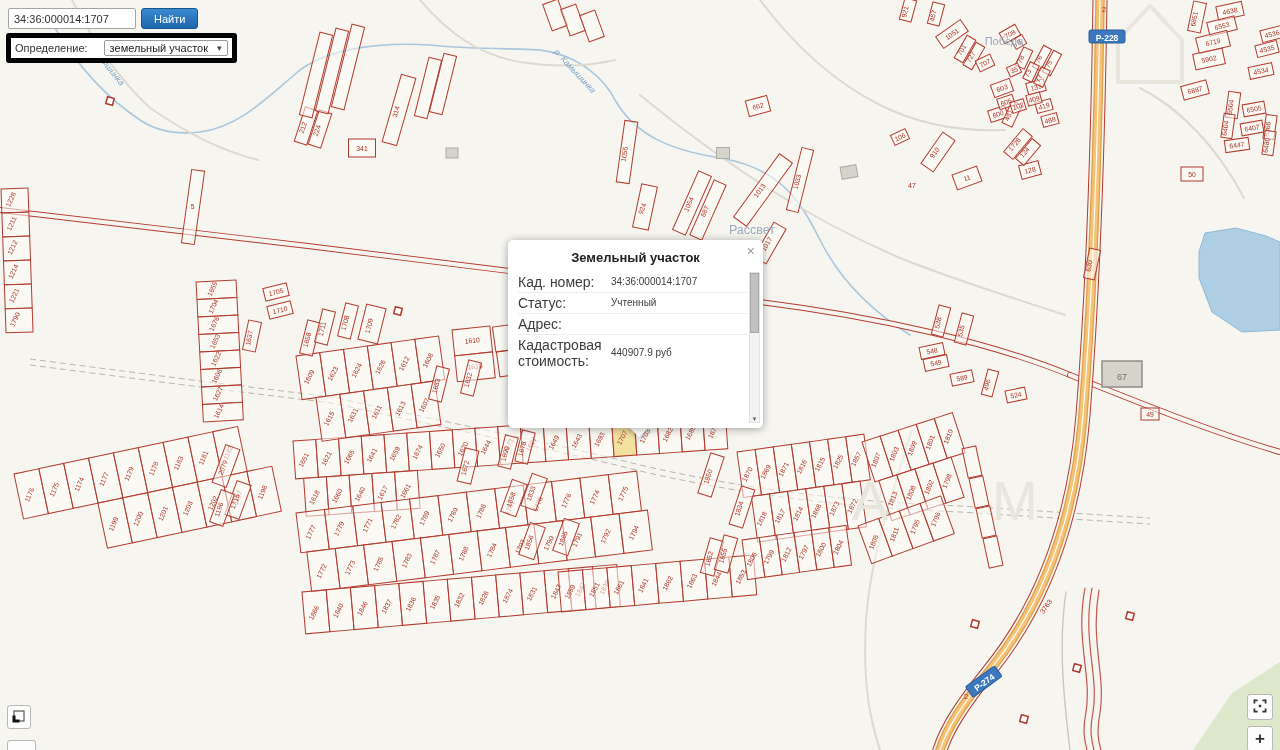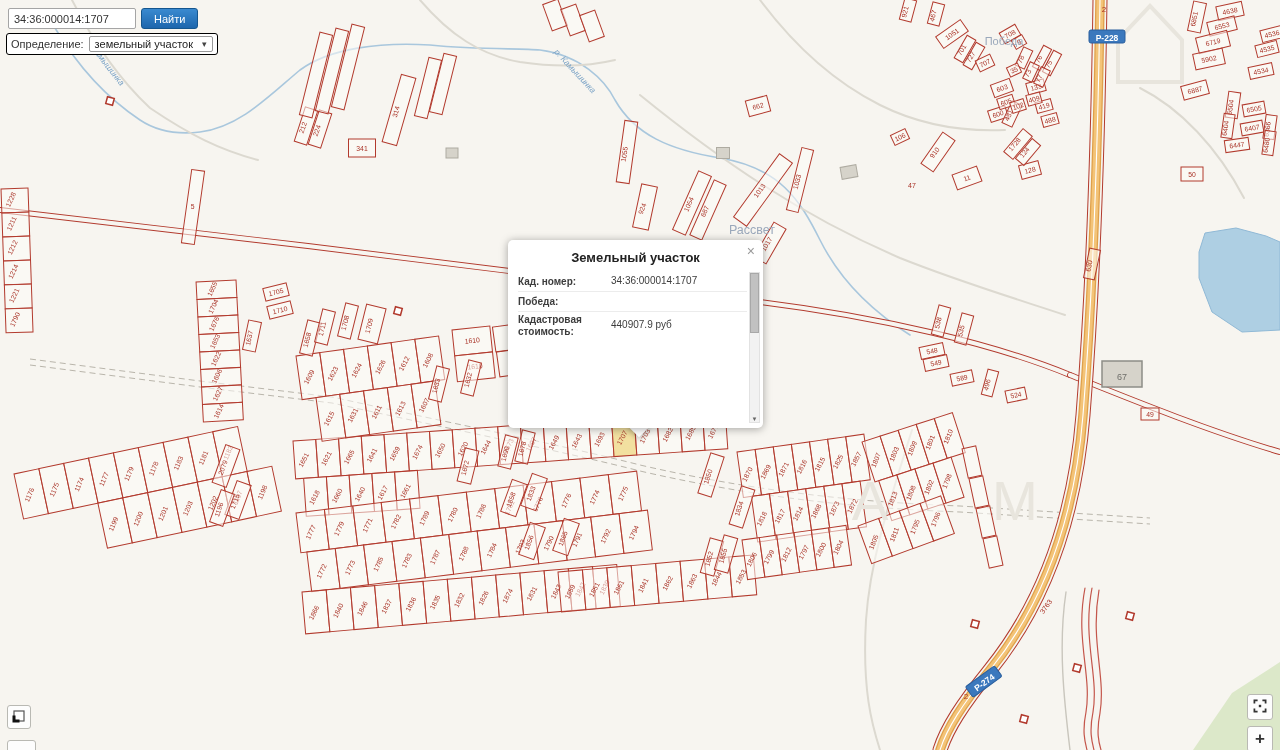--- a/index.html
+++ b/index.html
@@ -6,37 +6,37 @@
   body{width:1280px;height:750px;position:relative;overflow:hidden;
        font-family:"Liberation Sans","DejaVu Sans",sans-serif;background:#f7f5f0}
   #app{position:absolute;inset:0}
   #map{position:absolute;left:0;top:0;width:1280px;height:750px;display:block}
   
   .searchbar{position:absolute;left:8px;top:8px;display:flex;gap:5px;z-index:10}
   .searchbar input{width:116px;height:17px;border:1px solid #a5a5a5;border-radius:2px;
        font-family:inherit;font-size:11px;color:#333;padding:1px 5px;background:#fff}
   .btn-find{height:21px;padding:0 12px;font-family:inherit;font-size:11px;color:#fff;
        background:linear-gradient(#3a8ad0,#1d66ad);border:1px solid #15568f;border-radius:3px;cursor:pointer}
-  .filterbar{position:absolute;left:6px;top:33px;z-index:10;display:flex;align-items:center;gap:5px;
-       background:#fff;border:1px solid #000000;border-radius:3px;padding:2px 4px}
+  .filterbar{position:absolute;left:6px;top:33px;z-index:10;display:flex;align-items:center;gap:16px;
+       background:#fff;border:5px solid #000000;border-radius:3px;padding:2px 4px}
   .flabel{font-size:11px;color:#333}
   .fselect{display:flex;align-items:center;gap:9px;border:1px solid #999;border-radius:2px;
        background:#fff;padding:1px 5px;font-size:11px;color:#222;cursor:pointer}
   .chev{font-size:9px;color:#444;line-height:1}
   
   .popup-tail{position:absolute;left:631px;top:418px;width:16px;height:16px;background:#fff;
        transform:rotate(45deg);box-shadow:2px 2px 5px rgba(0,0,0,.2);z-index:4}
   .popup{position:absolute;left:508px;top:240px;width:255px;height:188px;background:#fff;
        border-radius:5px;box-shadow:0 1px 8px rgba(0,0,0,.35);z-index:5;overflow:hidden}
   .p-title{text-align:center;font-size:13px;font-weight:bold;color:#222;margin-top:10px}
   .p-close{position:absolute;right:8px;top:4px;font-size:14px;color:#9a9a9a;cursor:pointer;line-height:1}
   .p-rows{position:absolute;left:10px;right:16px;top:32px;bottom:0;overflow:hidden}
   .row{display:flex;align-items:center;padding:2px 0;border-top:1px solid #ececec;min-height:15px}
   .row:first-child{border-top:none}
-  .lbl{width:88px;flex:none;font-size:10px;font-weight:bold;color:#3c3c3c;line-height:1.15;padding-right:5px}
+  .lbl{width:88px;flex:none;font-size:14px;font-weight:normal;color:#3c3c3c;line-height:1.15;padding-right:5px}
   .val{flex:1;font-size:10px;color:#3c3c3c;line-height:1.25}
   .p-scroll{position:absolute;right:3px;top:32px;bottom:5px;width:9px;background:#f2f2f2;border:1px solid #e2e2e2}
   .p-thumb{position:absolute;top:0;left:0;right:0;height:58px;background:#c1c1c1;border:1px solid #a8a8a8}
   .p-darr{position:absolute;bottom:0;left:0;right:0;text-align:center;font-size:6px;color:#666}
   
   .ctl{position:absolute;background:#fdfdfd;border:1px solid #b9b9b3;border-radius:3px;
        display:flex;align-items:center;justify-content:center;cursor:pointer;padding:0;z-index:10}
   .overview{left:7px;top:705px;width:24px;height:24px}
   .partial{left:7px;top:740px;width:27px;height:14px;border-radius:3px 3px 0 0}
   .extent{left:1247px;top:694px;width:26px;height:26px}
@@ -860,21 +860,25 @@
   <div class="popup-tail"></div>
   <div class="popup">
     <div class="p-title">Земельный участок</div>
     <div class="p-close">×</div>
     <div class="p-rows" id="popup-rows">
         <div class="row">
           <span class="lbl">Кад. номер:</span>
           <span class="val">34:36:000014:1707</span>
         </div>
         <div class="row">
-          <span class="lbl">Победа:</span>
+          <span class="lbl">Статус:</span>
+          <span class="val">Учтенный</span>
+        </div>
+        <div class="row">
+          <span class="lbl">Адрес:</span>
         </div>
         <div class="row">
           <span class="lbl">Кадастровая стоимость:</span>
           <span class="val">440907.9 руб</span>
         </div>
       </div>
     <div class="p-scroll">
       <div class="p-thumb"></div>
       <div class="p-darr">▼</div>
     </div>

